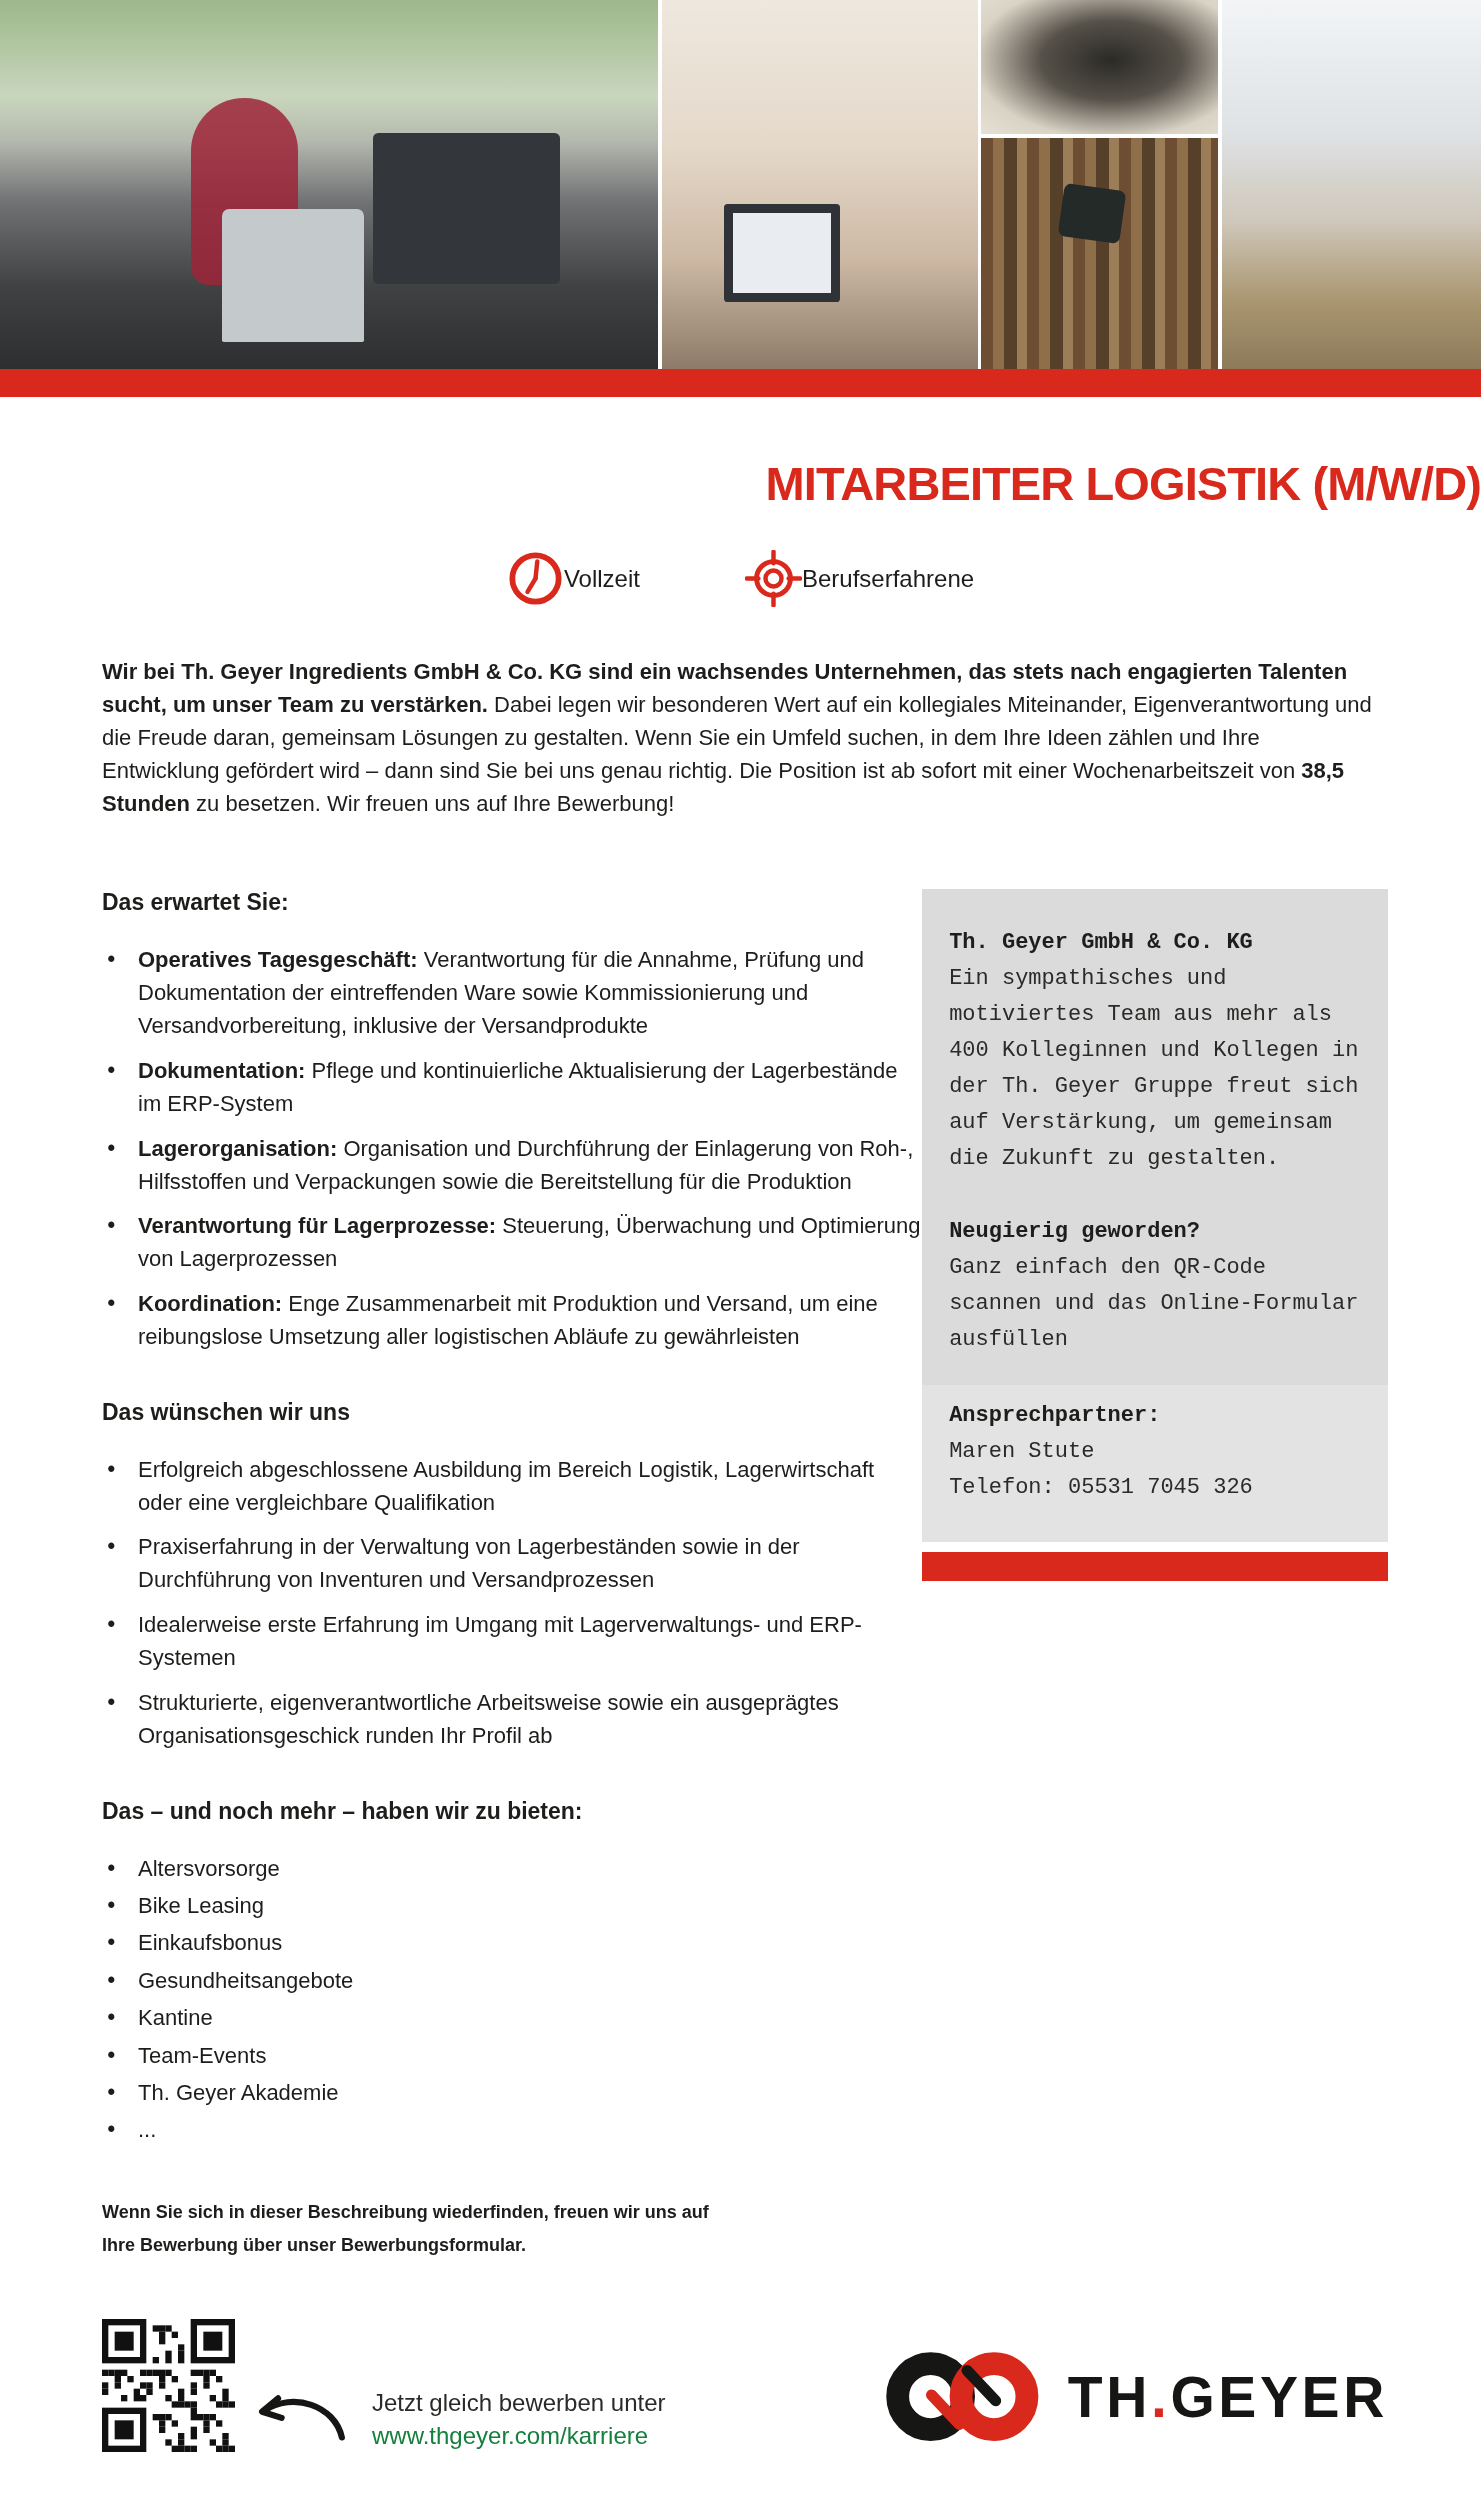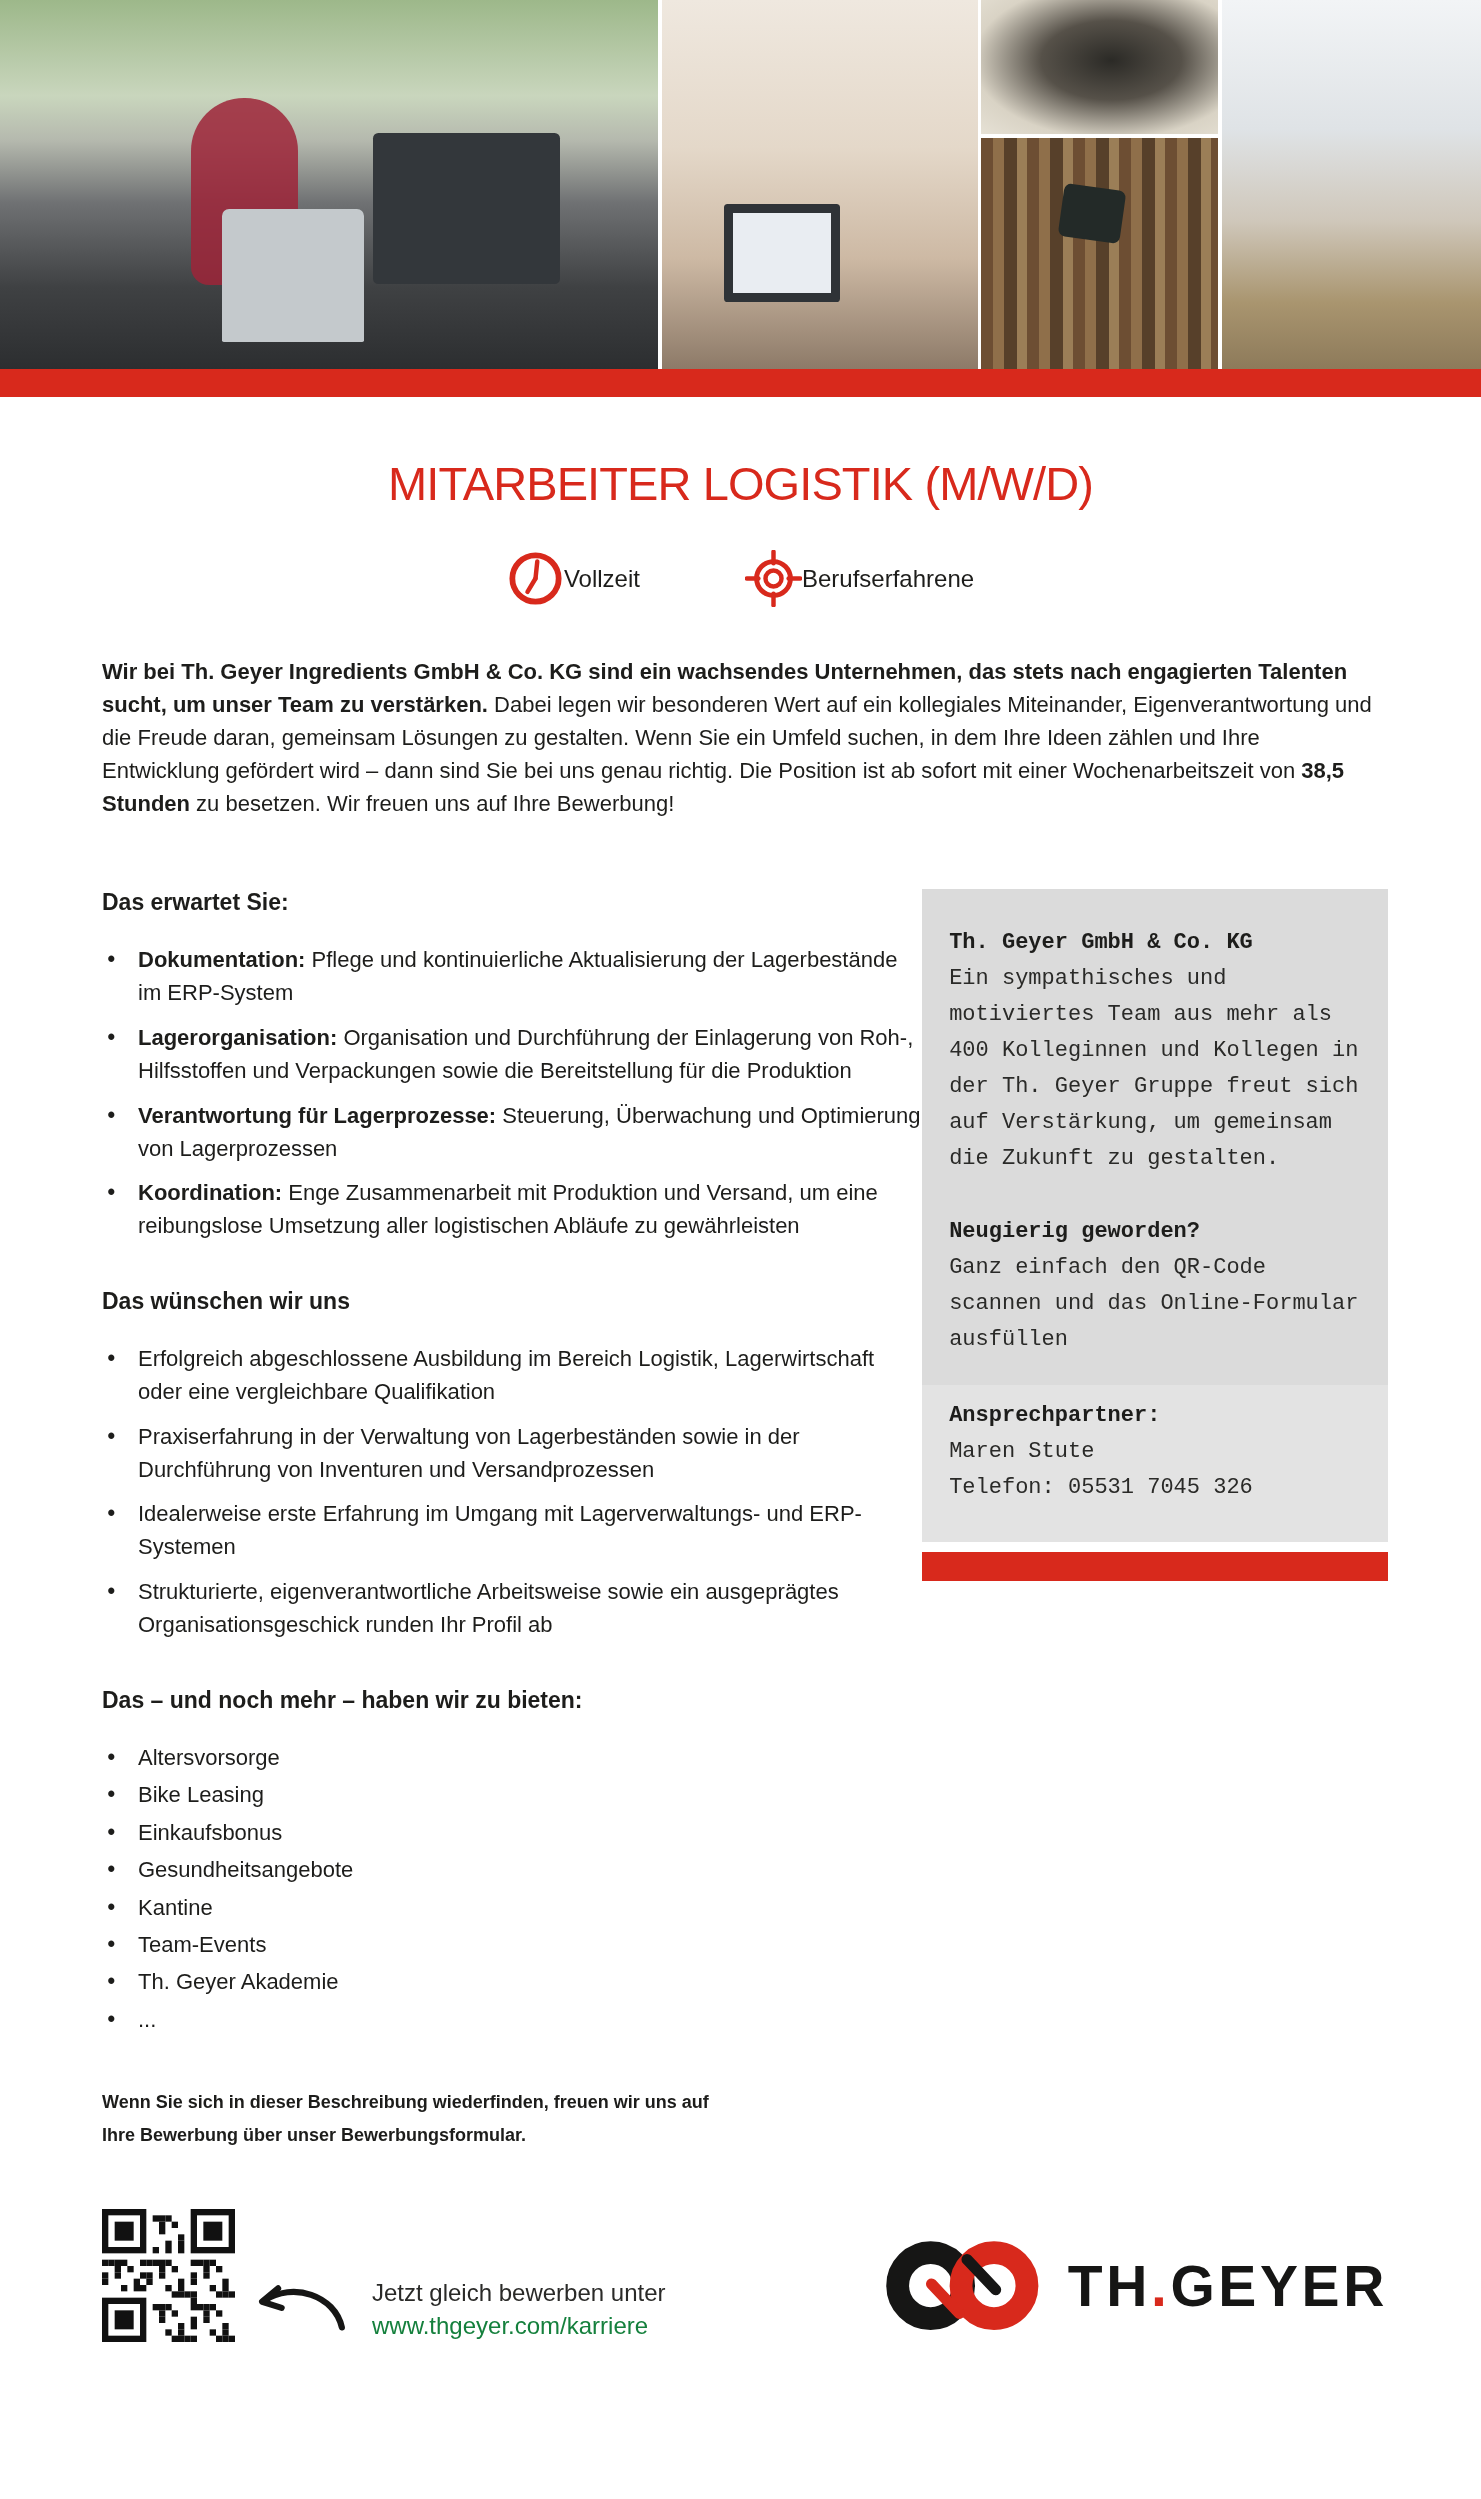--- a/index.html
+++ b/index.html
@@ -22,22 +22,22 @@
   .p3a { height:134px; background:radial-gradient(ellipse at 55% 45%, #2b2a26 0%, #565149 38%, #d9d3c5 75%, #e6e1d5 100%); }
   .p3b { flex:1; background:repeating-linear-gradient(90deg,#6a4c31 0 12.4px,#8a6a45 12.4px 23px,#4a3categor520 0); background:repeating-linear-gradient(90deg,#6d4e33 0 12.4px,#8f6f4a 12.4px 23px,#57402a 23px 36px,#9b7e57 36px 46px); }
   .p3b .lamp { position:absolute; width:62px; height:53px; background:#232a28; border-radius:7.1px; left:80px; top:187px; transform:rotate(8deg); }
   .p4 { flex:1;
         background:linear-gradient(180deg,#f2f4f6 0%,#dfe3e6 35%,#cfc7ba 60%,#a9956f 82%,#8d7a5a 100%); }
   .collage > div { position:relative; overflow:hidden; }
 
   .red-bar { width:100%; height:28.4px; background:var(--accent,#d8291c); }
 
   
-  .title { margin-top:59px; text-align:center; color:var(--accent,#d8291c);
-           font-size:47px; font-weight:normal; letter-spacing:-0.9px; }
+  .title { margin-top:59px; text-align:right; color:var(--accent,#d8291c);
+           font-size:47px; font-weight:bold; letter-spacing:-0.9px; }
   .meta-row { margin-top:39px; display:flex; justify-content:center; align-items:center; gap:105px; }
   .meta-item { display:flex; align-items:center; }
   .meta-item .label { font-size:24px; color:#1d1d1b; }
   .micon { width:57px; height:57px; display:block; }
 
   
   .intro { margin:48px 102px 0 102px; width:1275px; font-size:22px; line-height:33px; color:#1d1d1b; }
   .intro strong { font-weight:bold; }
 
   
@@ -123,20 +123,21 @@
     </div>
   </div>
 
   <p class="intro"><strong>Wir bei Th. Geyer Ingredients GmbH &amp; Co. KG sind ein wachsendes Unternehmen, das stets nach engagierten Talenten sucht, um unser Team zu verstärken. </strong><span>Dabei legen wir besonderen Wert auf ein kollegiales Miteinander, Eigenverantwortung und die Freude daran, gemeinsam Lösungen zu gestalten. Wenn Sie ein Umfeld suchen, in dem Ihre Ideen zählen und Ihre Entwicklung gefördert wird – dann sind Sie bei uns genau richtig. Die Position ist ab sofort mit einer Wochenarbeitszeit von </span><strong>38,5 Stunden</strong><span> zu besetzen. Wir freuen uns auf Ihre Bewerbung!</span></p>
 
   <div class="main">
     <div class="left-col">
 
       <h2 class="sec">Das erwartet Sie:</h2>
       <ul class="bullets">
+        <li><strong>Operatives Tagesgeschäft:</strong> <span>Verantwortung für die Annahme, Prüfung und Dokumentation der eintreffenden Ware sowie Kommissionierung und Versandvorbereitung, inklusive der Versandprodukte</span></li>
         <li><strong>Dokumentation:</strong> <span>Pflege und kontinuierliche Aktualisierung der Lagerbestände im ERP-System</span></li>
         <li><strong>Lagerorganisation:</strong> <span>Organisation und Durchführung der Einlagerung von Roh-, Hilfsstoffen und Verpackungen sowie die Bereitstellung für die Produktion</span></li>
         <li><strong>Verantwortung für Lagerprozesse:</strong> <span>Steuerung, Überwachung und Optimierung von Lagerprozessen</span></li>
         <li><strong>Koordination:</strong> <span>Enge Zusammenarbeit mit Produktion und Versand, um eine reibungslose Umsetzung aller logistischen Abläufe zu gewährleisten</span></li>
       </ul>
 
       <h2 class="sec gap-top">Das wünschen wir uns</h2>
       <ul class="bullets">
         <li>Erfolgreich abgeschlossene Ausbildung im Bereich Logistik, Lagerwirtschaft oder eine vergleichbare Qualifikation</li>
         <li>Praxiserfahrung in der Verwaltung von Lagerbeständen sowie in der Durchführung von Inventuren und Versandprozessen</li>

